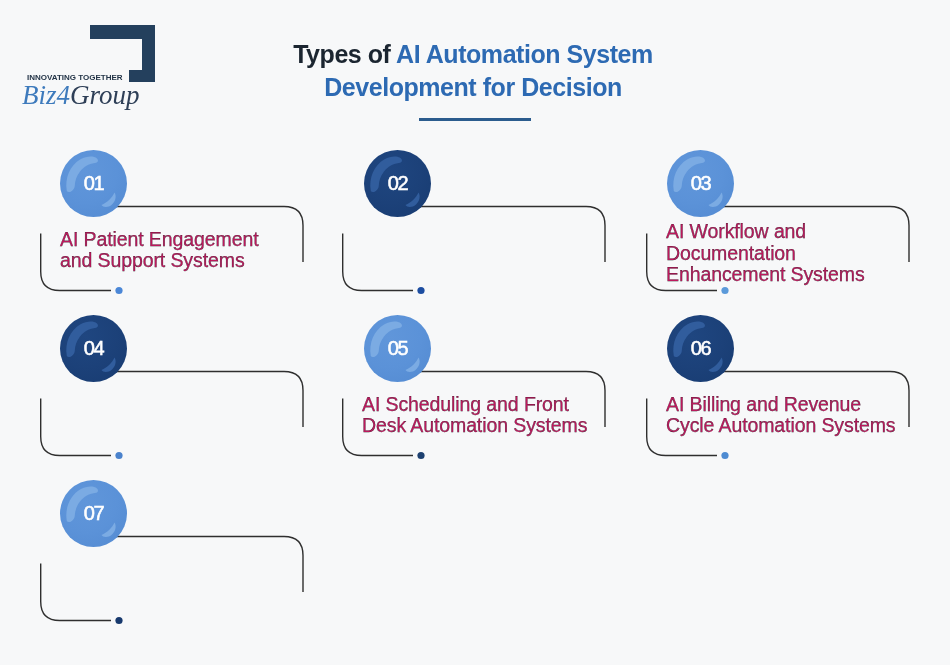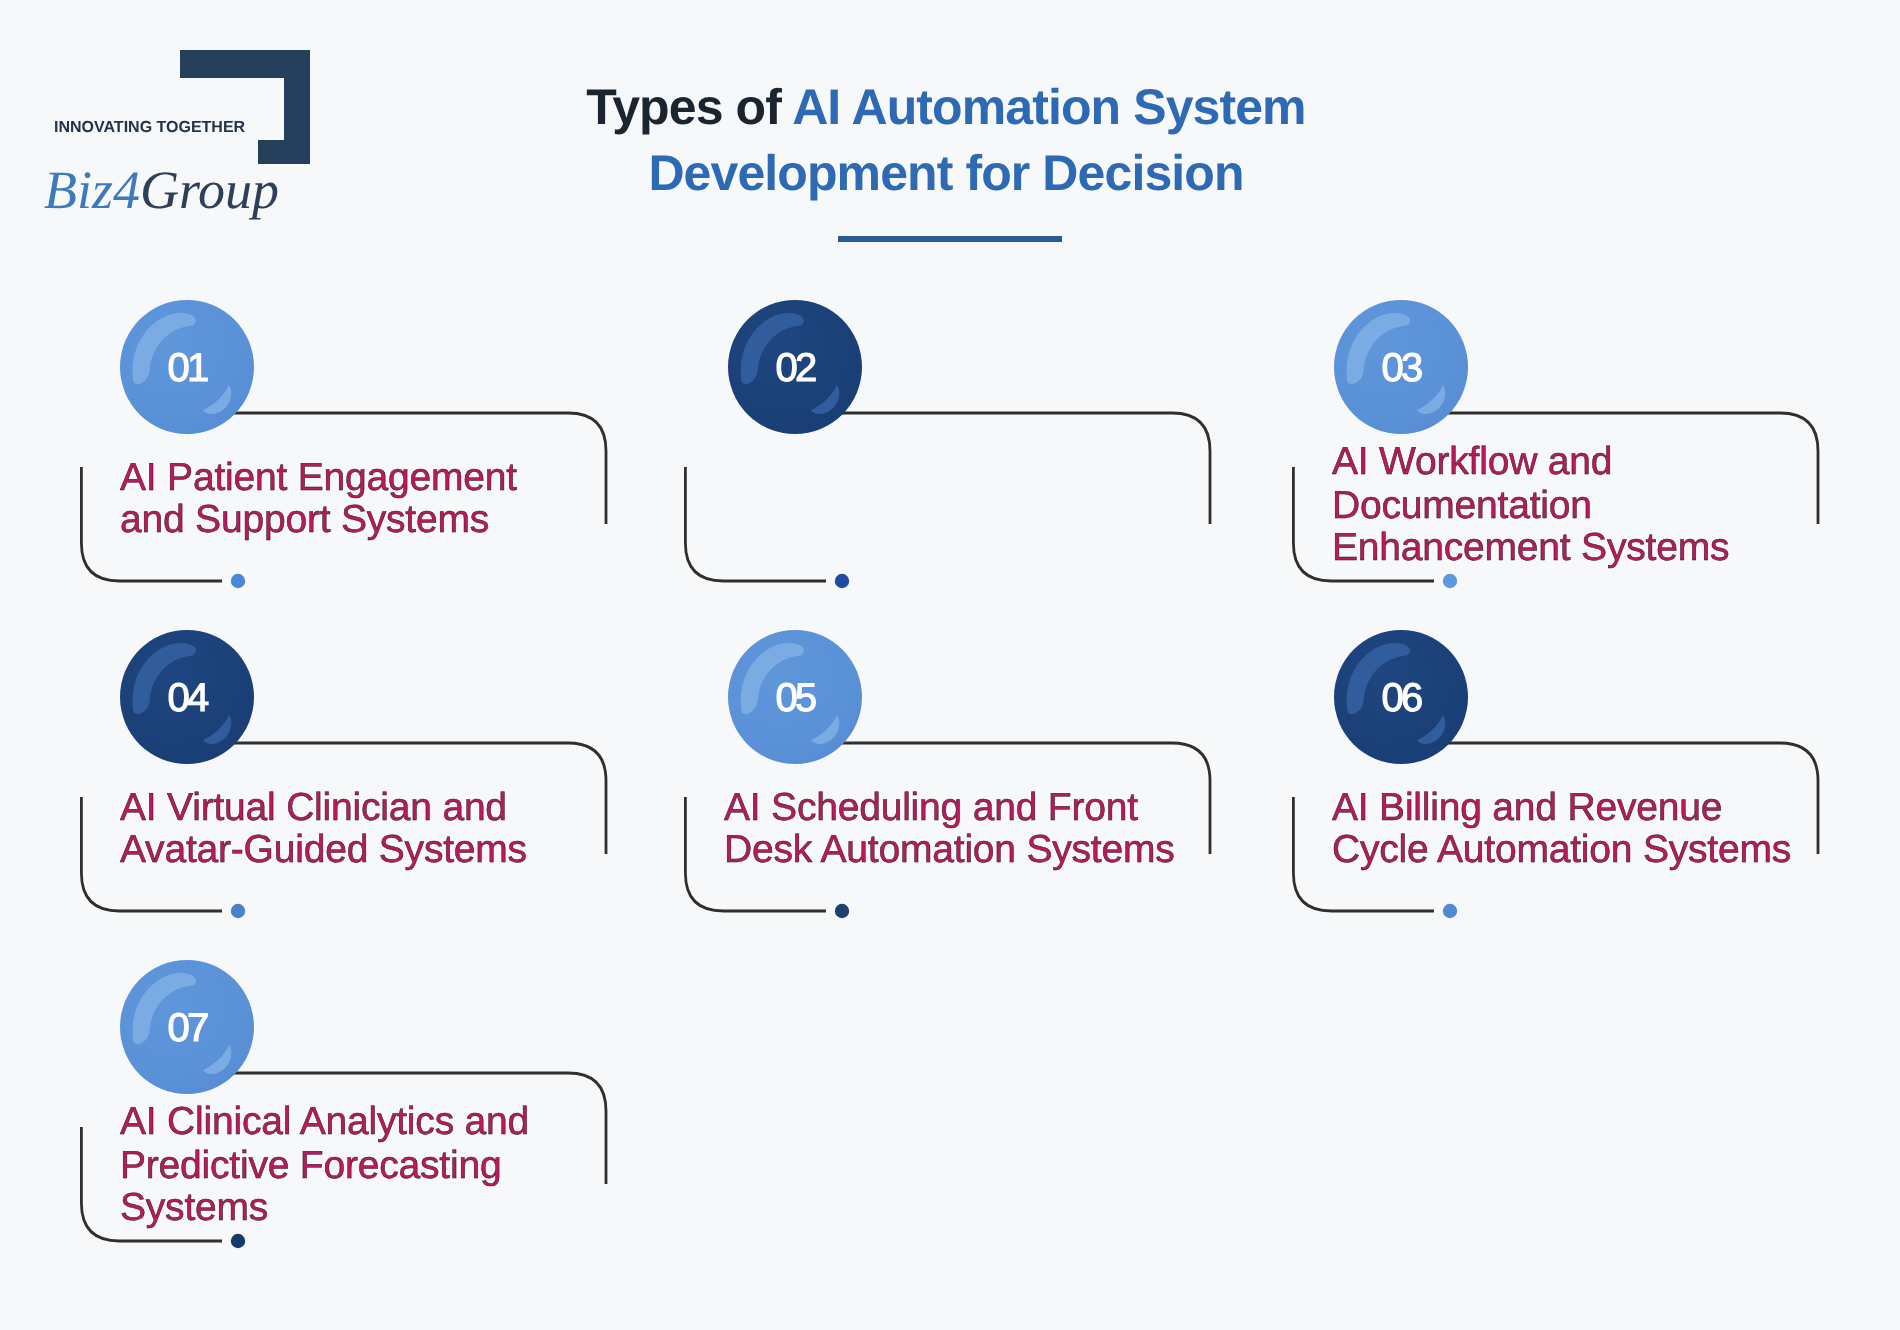--- a/index.html
+++ b/index.html
@@ -8,21 +8,21 @@
   .abs{position:absolute;}
 
   
   .lg-square{left:90px;top:25px;width:65px;height:57px;background:#24405d;}
   .lg-hole{left:103.5px;top:38.5px;width:38px;height:31px;background:#f7f8f9;}
   .lg-band{left:16px;top:38.5px;width:113px;height:43.5px;background:#f7f8f9;}
   .lg-text{left:22px;top:38.8px;font-family:"Liberation Serif",serif;font-style:italic;
            font-size:27px;font-weight:normal;white-space:nowrap;line-height:1;margin-top:43px;}
   .lg-blue{color:#3d7abc;}
   .lg-dark{color:#2e3f57;}
-  .lg-tag{left:27px;top:59px;font-size:8px;font-weight:bold;letter-spacing:0px;
+  .lg-tag{left:27px;top:73px;font-size:8px;font-weight:bold;letter-spacing:0px;
           color:#233447;white-space:nowrap;}
 
   
   .title{left:0;top:37.5px;width:946px;text-align:center;font-size:25px;font-weight:bold;
          line-height:33px;color:#1b2530;letter-spacing:-0.45px;}
   .title .blue{color:#2d6ab3;}
   .t-underline{left:419px;top:118px;width:112px;height:2.5px;background:#2b5c8e;}
 
   
   .item{position:absolute;width:268px;height:150px;}
@@ -120,21 +120,20 @@
       <stop offset="0%" stop-color="#1f4680"></stop>
           <stop offset="55%" stop-color="#1c4179"></stop>
       <stop offset="100%" stop-color="#183c72"></stop>
         </radialGradient>
       </defs>
     <circle cx="33.5" cy="33.5" r="33.5" fill="url(#g04)"></circle>
     <path d="M6.8,41 C4.6,28 10,15.5 20.5,9.3 C27,5.8 33.5,5.8 37,8.4 C38.6,9.7 38.2,12.1 36.2,12.7 C29.2,13.4 23.8,16.6 20,21.4 C16.4,26 15,31 14.8,35.4 C14.6,40.6 8.6,43.8 6.8,41 Z" fill="#315d9d"></path>
     <path d="M41.5,55 C47,52.5 52,48 54.5,42.5 C56.5,45.5 56,51 52,54.5 C48,58 43,57.5 41.5,55 Z" fill="#315d9d"></path>
     <text x="33.5" y="40.3" text-anchor="middle" font-family="Liberation Sans, sans-serif" font-size="20" fill="#ffffff" stroke="#ffffff" stroke-width="0.55" letter-spacing="-1.4">04</text>
   </svg>
-  <div class="label l2">AI Virtual Clinician and<br>Avatar-Guided Systems</div>
   </div>
 <div class="item" style="left: 343px; top: 314px;">
   <svg class="frame" width="268" height="150" viewBox="0 0 268 150" fill="none">
     <path d="M75,57.5 H244 Q263,57.5 263,76.5 V113" stroke="#2f2f2f" stroke-width="1.4"></path>
     <path d="M0.7,84.5 V122.5 Q0.7,141.5 19.7,141.5 H71" stroke="#2f2f2f" stroke-width="1.4"></path>
     <circle cx="79" cy="141.5" r="3.6" fill="#1d4070"></circle>
   </svg>
   <svg class="ball" style="left:21px" width="67" height="67" viewBox="0 0 67 67">
     <defs>
         <radialGradient id="g05" cx="38%" cy="32%" r="85%">
@@ -183,14 +182,13 @@
       <stop offset="0%" stop-color="#6096da"></stop>
           <stop offset="55%" stop-color="#5b92d8"></stop>
       <stop offset="100%" stop-color="#548bd2"></stop>
         </radialGradient>
       </defs>
     <circle cx="33.5" cy="33.5" r="33.5" fill="url(#g07)"></circle>
     <path d="M6.8,41 C4.6,28 10,15.5 20.5,9.3 C27,5.8 33.5,5.8 37,8.4 C38.6,9.7 38.2,12.1 36.2,12.7 C29.2,13.4 23.8,16.6 20,21.4 C16.4,26 15,31 14.8,35.4 C14.6,40.6 8.6,43.8 6.8,41 Z" fill="#7babe3"></path>
     <path d="M41.5,55 C47,52.5 52,48 54.5,42.5 C56.5,45.5 56,51 52,54.5 C48,58 43,57.5 41.5,55 Z" fill="#7babe3"></path>
     <text x="33.5" y="40.3" text-anchor="middle" font-family="Liberation Sans, sans-serif" font-size="20" fill="#ffffff" stroke="#ffffff" stroke-width="0.55" letter-spacing="-1.4">07</text>
   </svg>
-  <div class="label l3">AI Clinical Analytics and<br>Predictive Forecasting<br>Systems</div>
   </div>
 
 </body></html>

